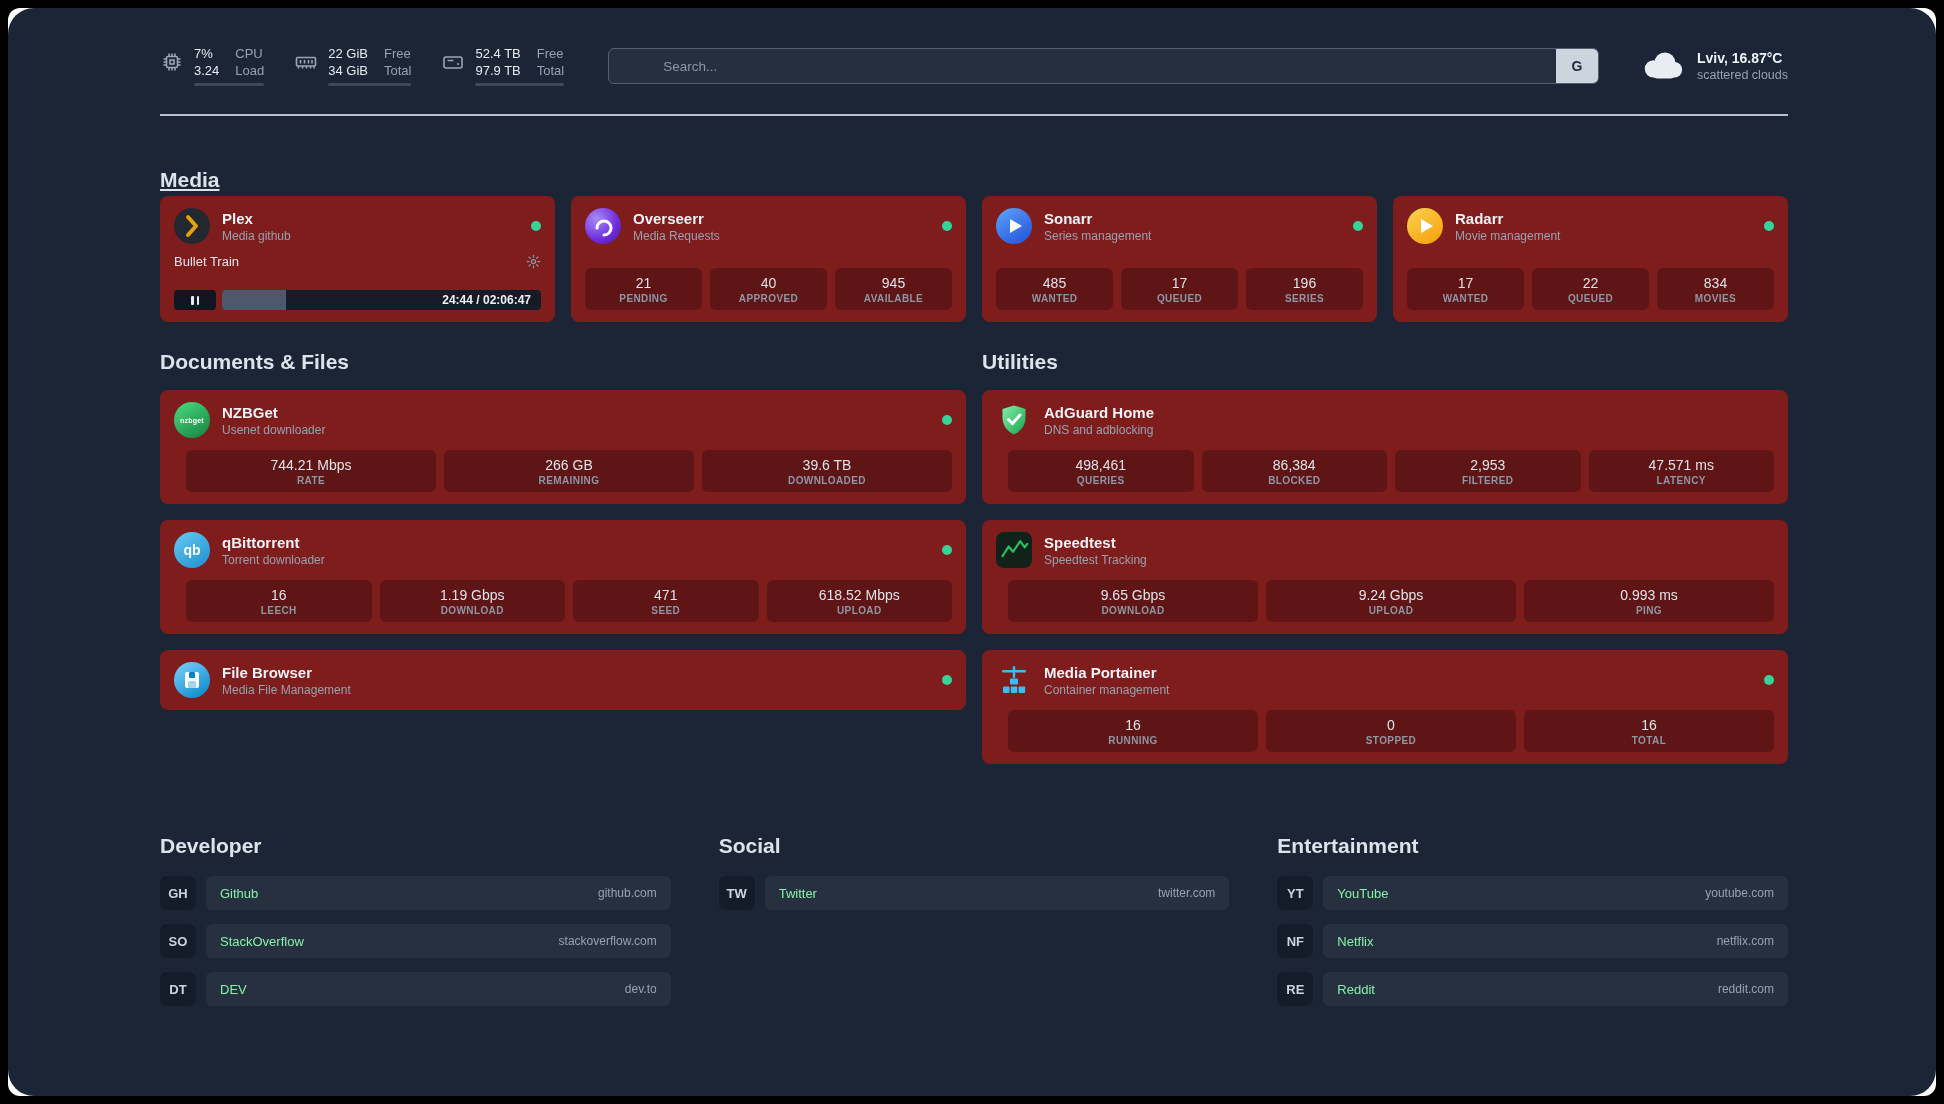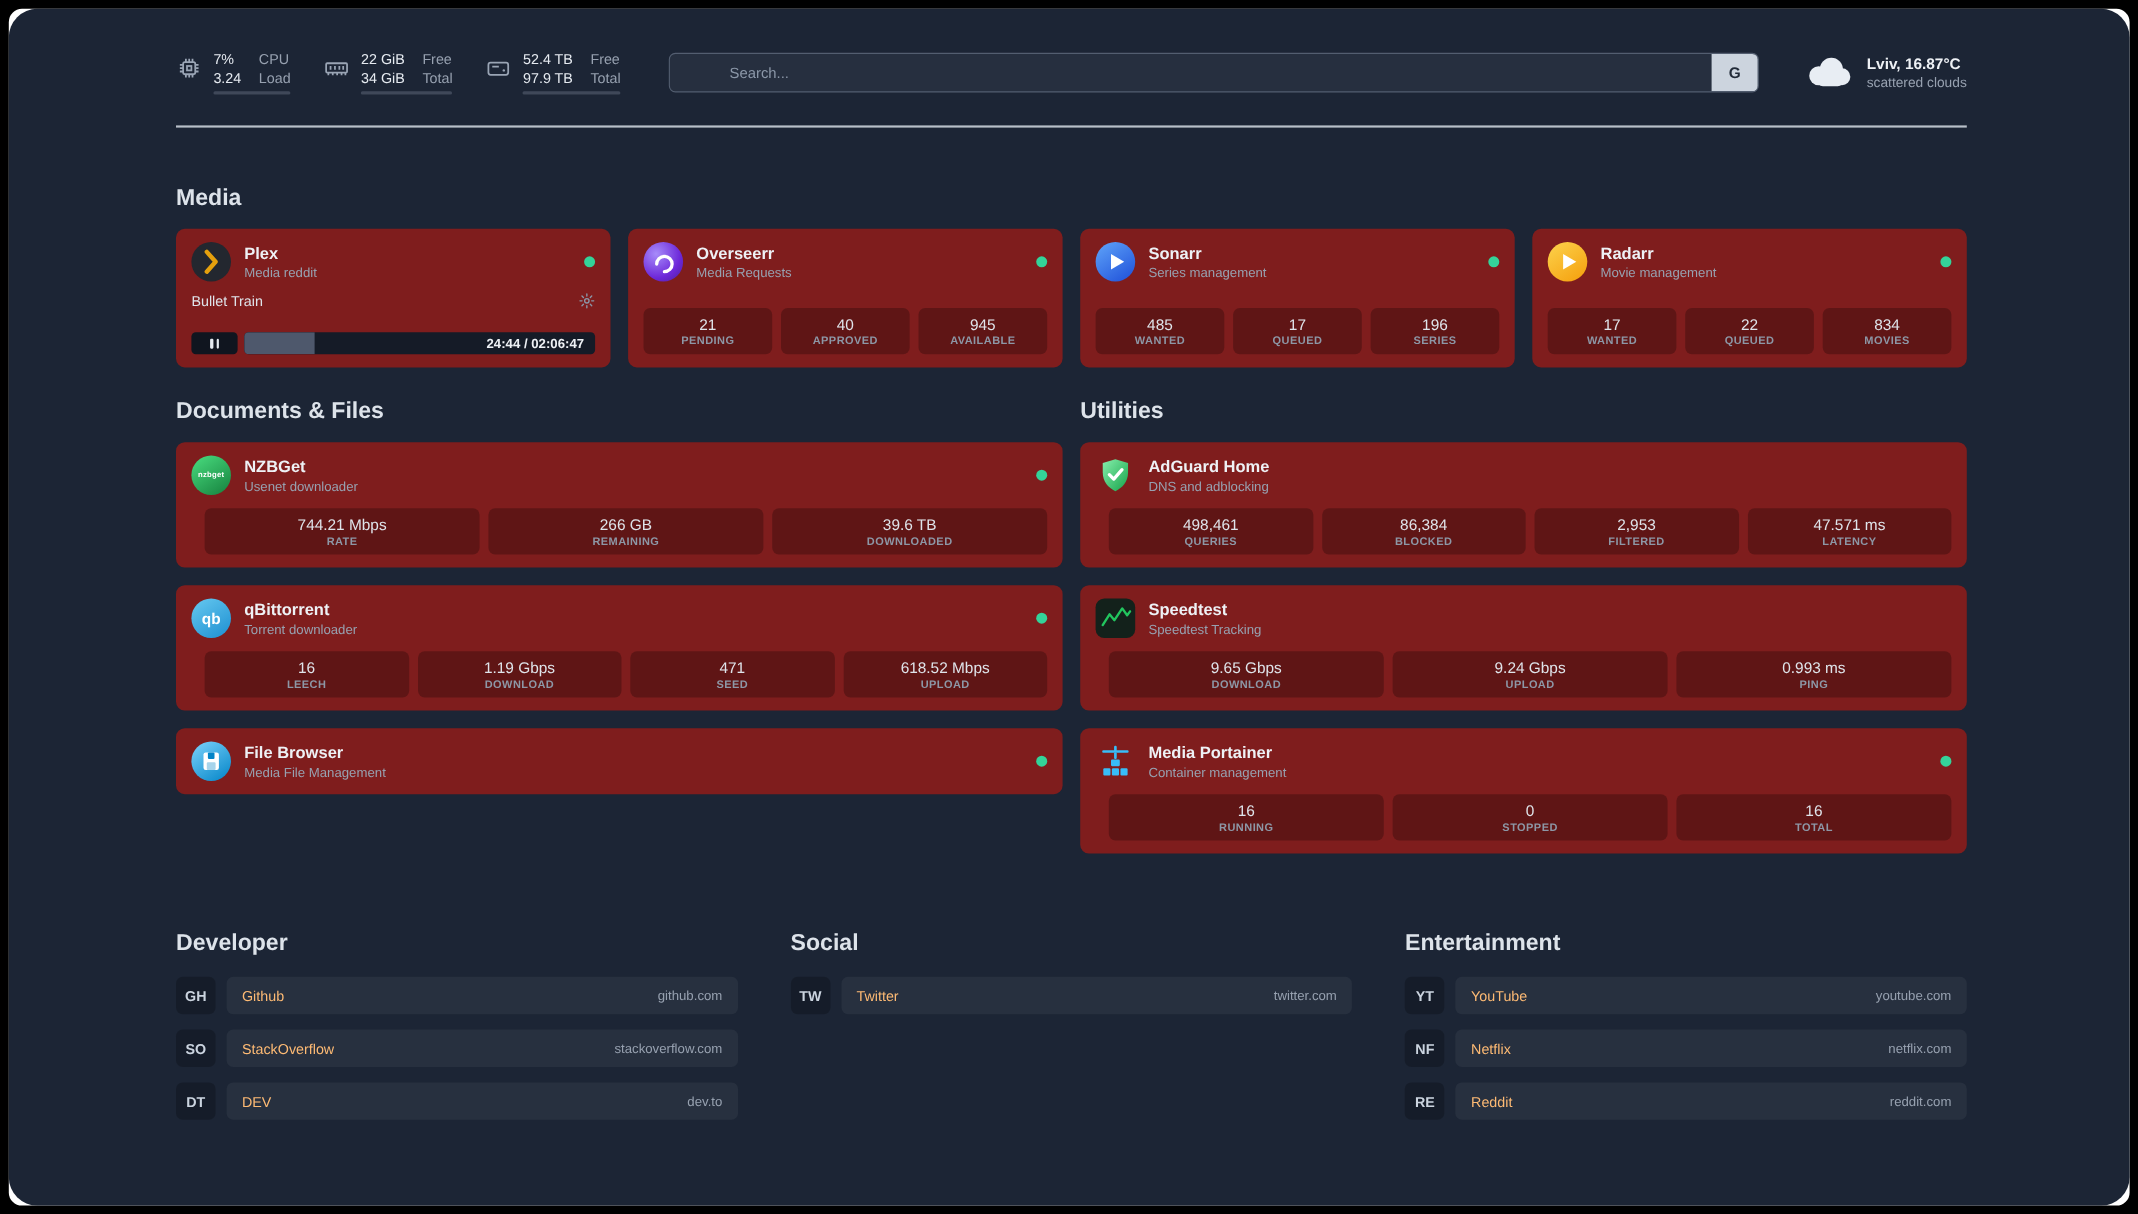--- a/index.html
+++ b/index.html
@@ -51,21 +51,21 @@
   }
   .weather { display:flex; align-items:center; gap:12px; }
   .weather-text { display:flex; flex-direction:column; gap:2px; }
   .weather-loc { font-size:14px; color:#eef1f5; font-weight:600; }
   .weather-cond { font-size:12.5px; color:#97a1b0; }
 
   .rule { margin-top:20px; height:2px; background:#d3dae3; opacity:.85; border:none; }
 
   
   .section-title { font-size:21px; font-weight:600; color:#dde3ea; }
-  .media-title { margin:52px 0 16px; }
+  .media-title { margin:52px 0 4px;text-decoration:underline; }
 
   .media-grid { display:grid; grid-template-columns:repeat(4,1fr); gap:16px; }
   .card {
     background:#7f1d1d; border-radius:8px; padding:12px 14px;
     display:flex; flex-direction:column;
   }
   .media-grid .card { height:126px; }
   .card-head { display:flex; align-items:center; gap:12px; }
   .svc-icon {
     width:36px; height:36px; border-radius:50%;
@@ -122,21 +122,21 @@
     background:rgba(0,0,0,.22);
     display:flex; align-items:center; justify-content:center;
     font-size:13px; font-weight:600; color:#cbd4df;
     flex:0 0 auto;
   }
   .bm-pill {
     flex:1; height:34px; background:#27303f; border-radius:6px;
     display:flex; align-items:center; justify-content:space-between;
     padding:0 14px;
   }
-  .bm-name { font-size:13px; color:#fdba74; }
+  .bm-name { font-size:13px; color:#86efac; }
   .bm-url { font-size:12px; color:#97a1b0; }
 
   
   .plex-ic  { background:#23272f; }
   .overseerr-ic { background:radial-gradient(circle at 32% 30%, #a78bfa, #6d28d9 62%, #4c1d95); }
   .sonarr-ic { background:linear-gradient(145deg,#60a5fa,#1d4ed8); }
   .radarr-ic { background:linear-gradient(145deg,#fcd34d,#f59e0b); }
   .nzbget-ic { background:linear-gradient(145deg,#4ade80,#15803d); }
   .qb-ic { background:linear-gradient(145deg,#67c9f0,#1d8fd1); }
   .fb-ic { background:linear-gradient(145deg,#7dd3fc,#0284c7); }
@@ -240,21 +240,21 @@
 
     <div class="card">
       <div class="card-head">
         <div class="svc-icon plex-ic">
           <svg width="36" height="36" viewBox="0 0 36 36" fill="none" stroke="#e5a00d" stroke-width="4" stroke-linecap="round" stroke-linejoin="round">
             <path d="M14 9l8 9-8 9"></path>
           </svg>
         </div>
         <div class="svc-meta">
           <div class="svc-name">Plex</div>
-          <div class="svc-desc">Media reddit</div>
+          <div class="svc-desc">Media github</div>
         </div>
         <span class="dot" style="background: rgb(52, 211, 153);"></span>
       </div>
       <div class="plex-now">
         <span class="plex-now-title">Bullet Train</span>
         <span class="gear">
           <svg width="15" height="15" viewBox="0 0 24 24" fill="none" stroke="#8b97a8" stroke-width="2" stroke-linecap="round">
             <circle cx="12" cy="12" r="3.2"></circle>
             <path d="M12 2v3M12 19v3M2 12h3M19 12h3M4.9 4.9L7 7M17 17l2.1 2.1M19.1 4.9L17 7M7 17l-2.1 2.1"></path>
           </svg>

